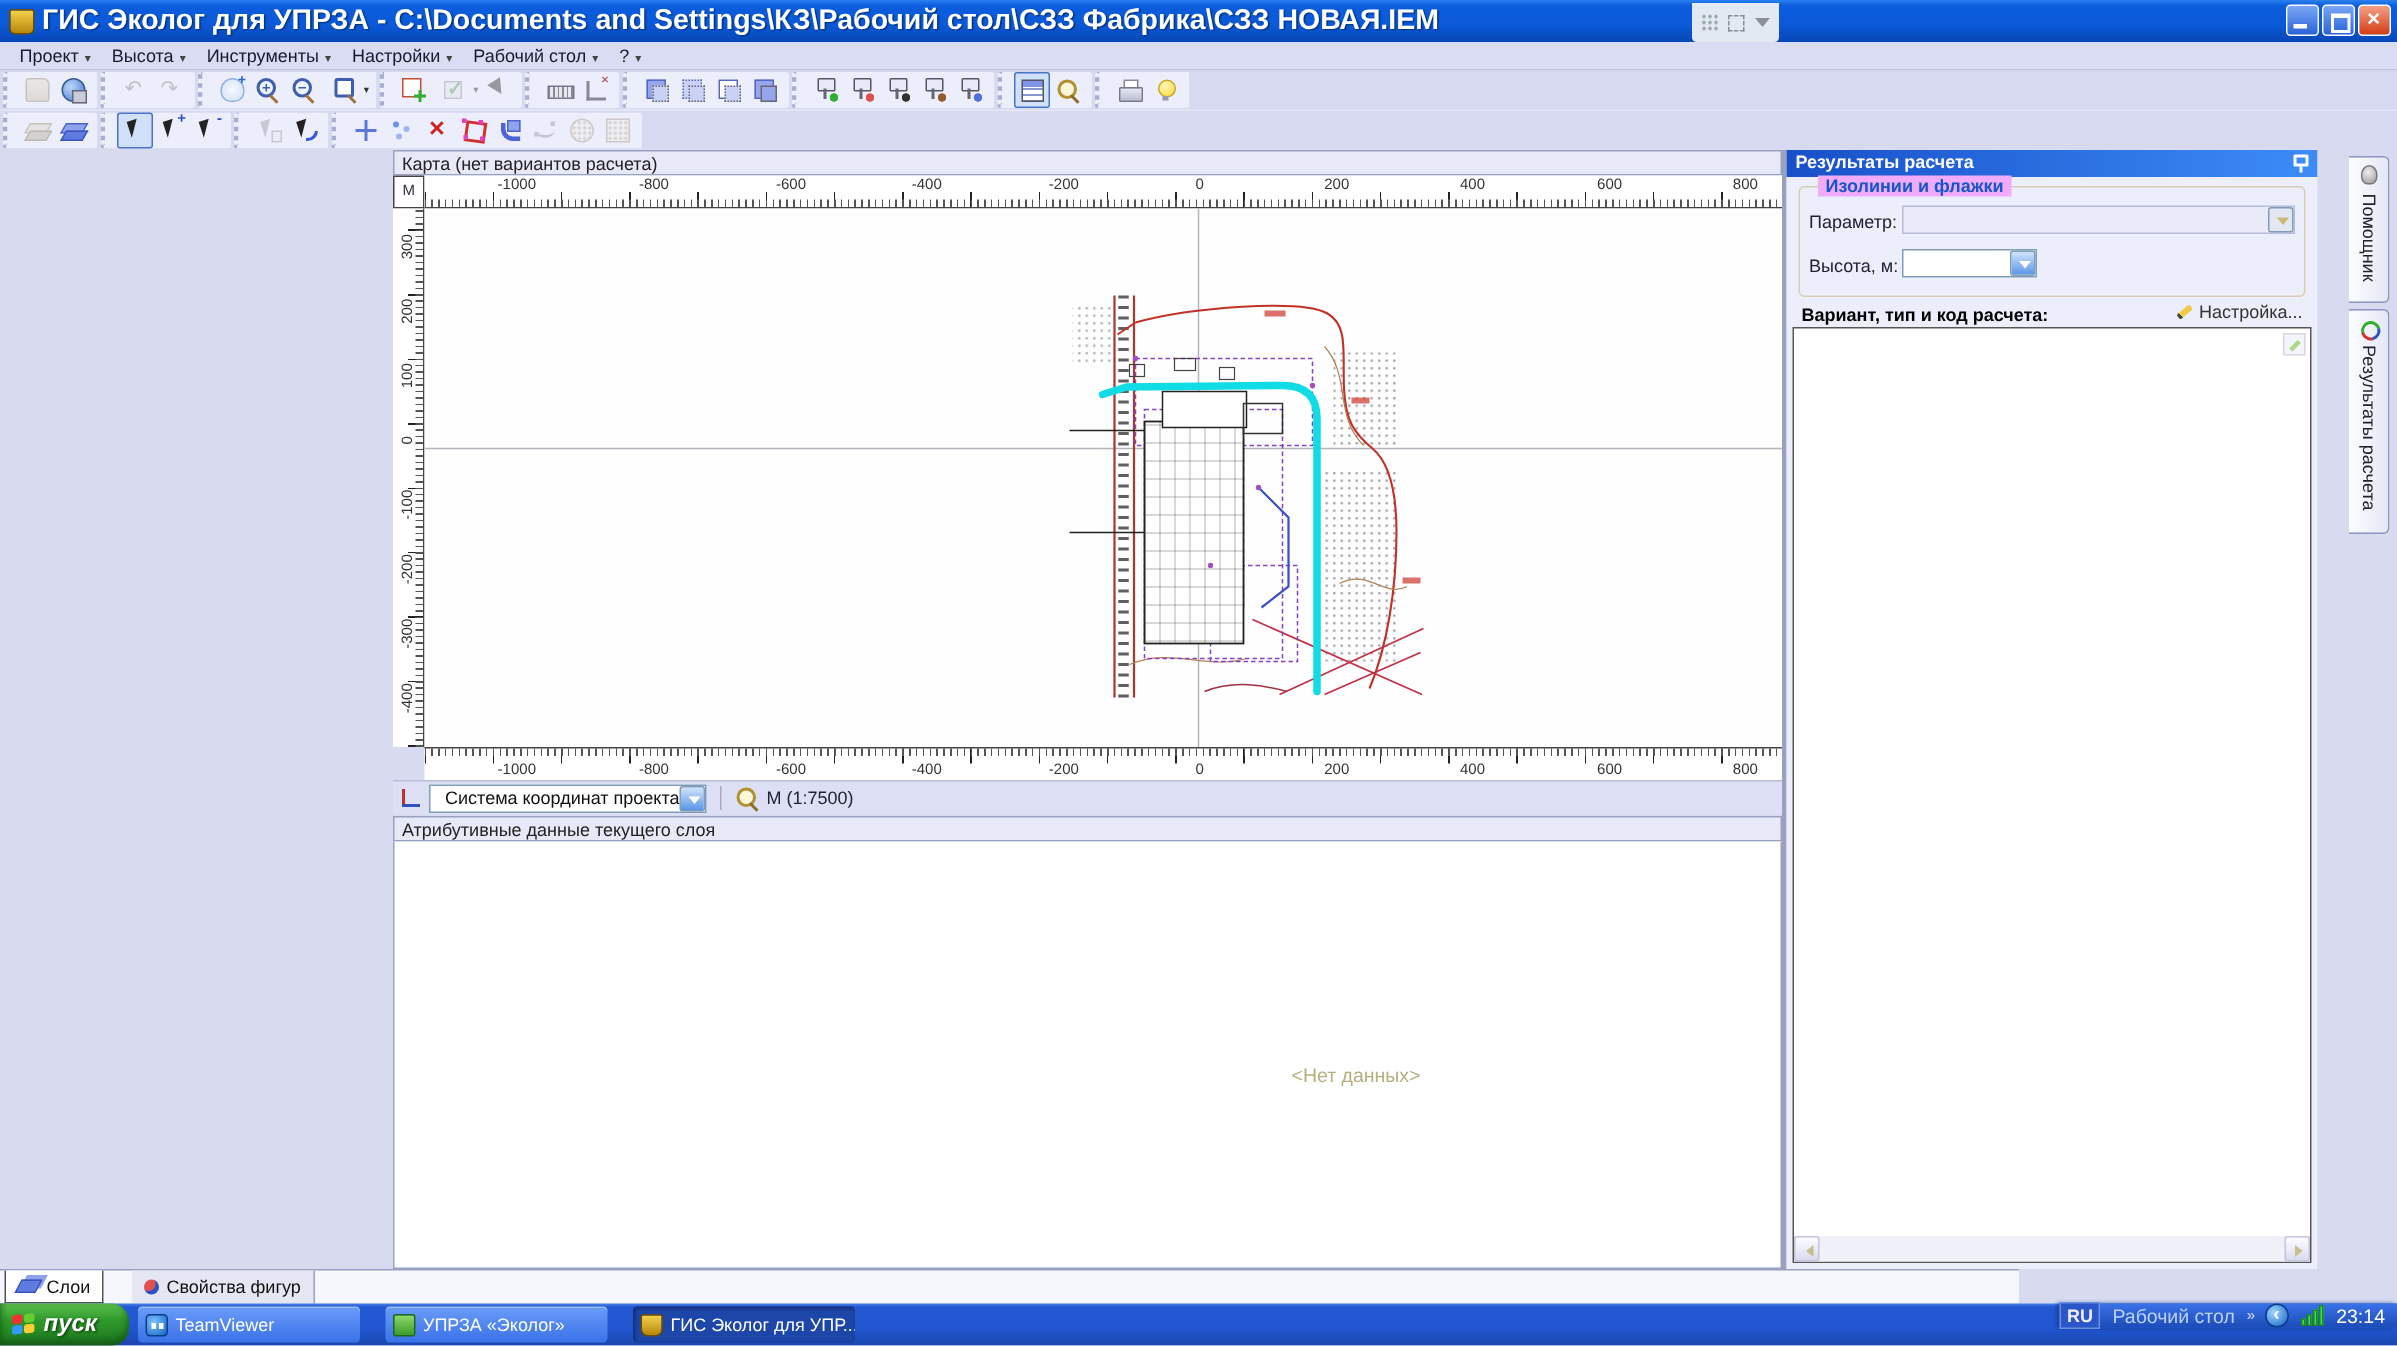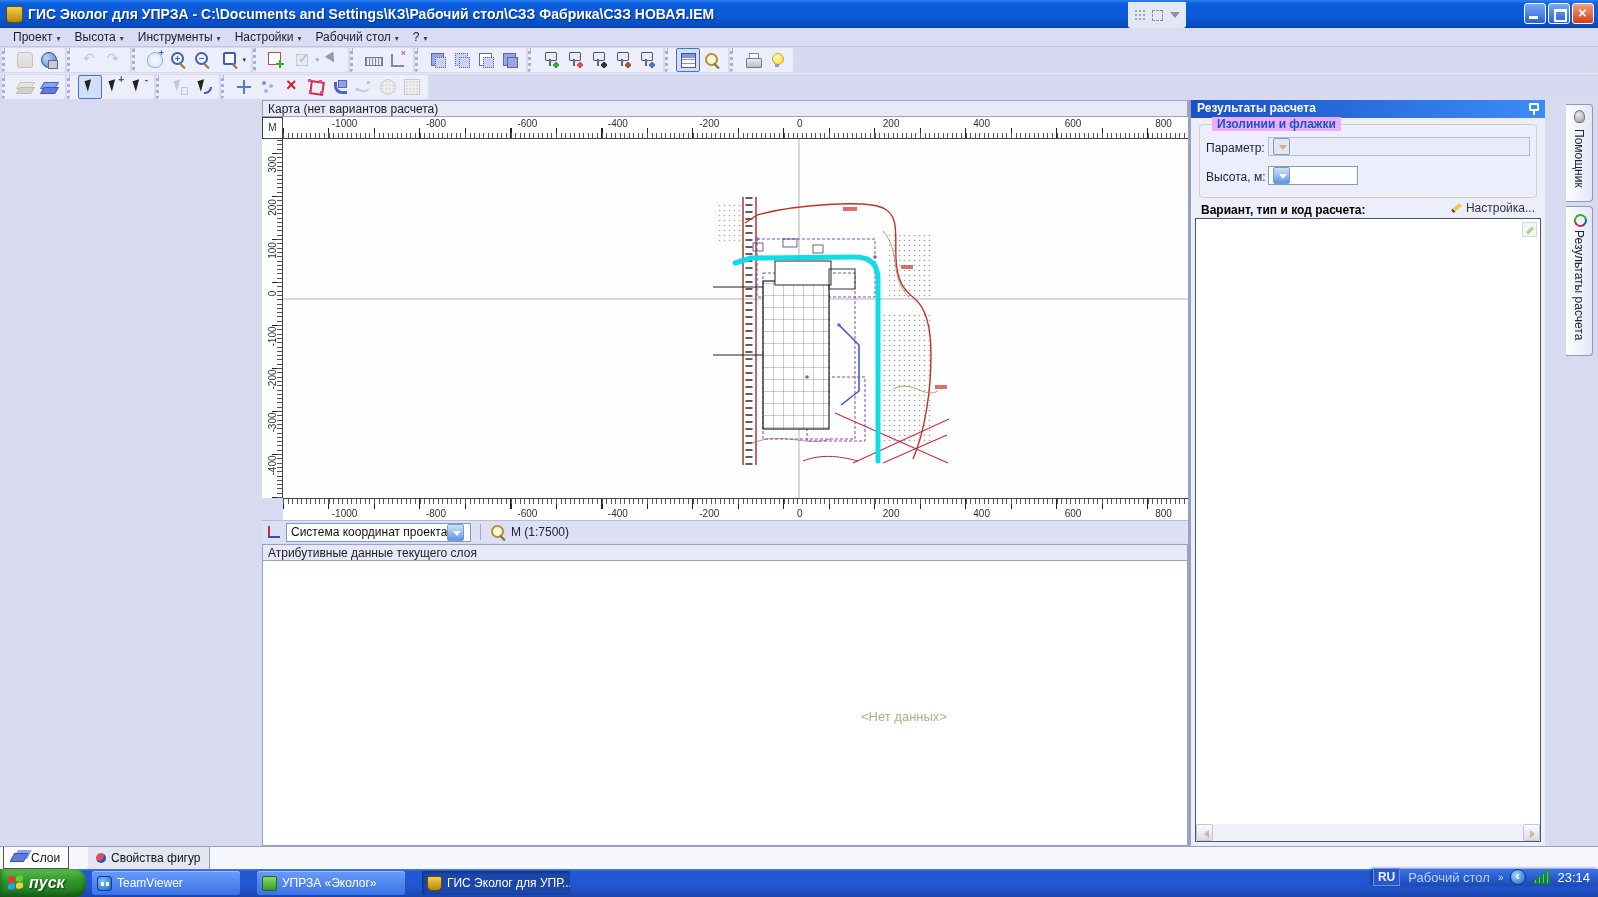--- a/index.html
+++ b/index.html
@@ -6,21 +6,21 @@
   html,body { width:1598px; height:897px; overflow:hidden; background:#d8dbf0;
     font-family:"Liberation Sans", sans-serif; }
   #app { position:relative; width:1598px; height:897px; background:#d8dbf0; }
 
   
   .titlebar { position:absolute; left:0; top:0; width:1598px; height:28px;
     background:linear-gradient(180deg,#2a80f0 0%,#0b5ddd 14%,#0b59d8 60%,#0646b4 100%);
     display:flex; align-items:center; padding:0 6px; }
   .app-ico { width:17px; height:17px; background:linear-gradient(#f4d14a,#b8860b);
     border:1px solid #6b4c00; border-radius:2px 2px 4px 4px; margin-right:5px; flex:none; }
-  .title-text { color:#fff; font-weight:bold; font-size:14px; text-shadow:1px 1px 1px #00307a;
+  .title-text { color:#fff; font-weight:bold; font-size:19px; text-shadow:1px 1px 1px #00307a;
     white-space:nowrap; }
   .tv-widget { position:absolute; left:1128px; top:2px; width:58px; height:26px;
     background:rgba(245,245,245,.92); border-radius:0 0 3px 3px; display:flex;
     align-items:center; justify-content:space-around; padding:0 3px; }
   .grid-dots { width:12px; height:12px;
     background:radial-gradient(circle,#9aa 1px,transparent 1.3px) 0 0/4px 4px; }
   .fs-arrows { width:11px; height:11px; border:1px solid #8a8f9a; border-style:dashed; }
   .chev-down { width:0; height:0; border:5px solid transparent; border-top:6px solid #8a8f9a; margin-top:5px; }
   .wbtns { position:absolute; right:4px; top:3px; display:flex; gap:2px; }
   .wbtn { width:22px; height:21px; border-radius:3px; border:1px solid #fff;
@@ -161,21 +161,21 @@
   .expander { width:11px; height:11px; border:1px solid #889; background:#fff; font-size:9px; line-height:9px;
     text-align:center; color:#333; }
   .expander::after { content:"+"; }
   .folder-ic { width:15px; height:11px; background:linear-gradient(#9ec0f4,#5a86d8); border:1px solid #2a56a8;
     border-radius:1px; position:relative; }
   .folder-ic::before { content:""; position:absolute; left:0; top:-3px; width:7px; height:3px;
     background:#5a86d8; border:1px solid #2a56a8; border-bottom:none; border-radius:2px 2px 0 0; }
   .tree-label { font-size:12px; font-weight:bold; color:#000; }
 
   
-  .bottom-strip { position:absolute; left:0; top:846px; width:1598px; height:23px; background:#f6f7fd;
+  .bottom-strip { position:absolute; left:0; top:846px; width:1346px; height:23px; background:#f6f7fd;
     border-top:1px solid #9aa0c0; }
   .btab { position:absolute; top:0; height:22px; display:flex; align-items:center; gap:5px; padding:0 8px;
     font-size:12px; color:#111; border-right:1px solid #9aa0c0; background:#e4e6f4; }
   .btab.active { background:#fff; border:1px solid #555; border-top:none; font-weight:normal; }
   .tab-lay-ic { width:14px; height:9px; background:#5f7ae0; border:1px solid #3a54b8; transform:skewX(-28deg); box-shadow:2px -3px 0 #8fa2ee; }
   .tab-fig-ic { width:10px; height:10px; border-radius:50%; background:radial-gradient(circle at 30% 30%,#e05050 45%,#2a50c8 50%); }
 
   
   .map-header { position:absolute; left:262px; top:100px; width:926px; height:17px; background:#e8e9f8;
     border:1px solid #9aa0c0; font-size:12px; color:#222; padding:1px 5px; }
@@ -202,21 +202,21 @@
   .rlab-v { position:absolute; left:-8px; width:36px; text-align:center; font-size:10px; color:#333;
     transform:rotate(-90deg); transform-origin:center; }
   .map-canvas { position:absolute; left:283px; top:139px; width:905px; height:359px; background:#fefefe; overflow:hidden; }
 
   .map-status { position:absolute; left:262px; top:520px; width:926px; height:23px; background:#dde0f5;
     border-top:1px solid #b8bcd8; display:flex; align-items:center; gap:5px; padding-left:4px; }
   .axes-ic { width:15px; height:14px; position:relative; }
   .axes-ic::before { content:""; position:absolute; left:2px; top:1px; width:2px; height:12px; background:#c03030; }
   .axes-ic::after { content:""; position:absolute; left:2px; bottom:1px; width:12px; height:2px; background:#3050c0; }
   .combo { height:19px; background:#fff; border:1px solid #7f9db9; display:flex; align-items:center;
-    justify-content:flex-start; font-size:12px; color:#111; padding-left:4px; }
+    justify-content:flex-end; font-size:12px; color:#111; padding-left:4px; }
   .combo .arrow-btn { width:17px; height:17px; background:linear-gradient(#cfe4fc,#5a96e8);
     border:1px solid #7f9db9; border-radius:2px; position:relative; flex:none; }
   .combo .arrow-btn::after { content:""; position:absolute; left:5px; top:6px; border:4px solid transparent;
     border-top:5px solid #fff; }
   .combo.disabled { background:#e9ebf8; border-color:#b8bcd8; color:#889; }
   .combo.disabled .arrow-btn { background:#e4e6f2; }
   .combo.disabled .arrow-btn::after { border-top-color:#c8b870; }
   .vsep { width:1px; height:16px; background:#aab; margin:0 4px; }
   .scale-text { font-size:12px; color:#223; }
 

